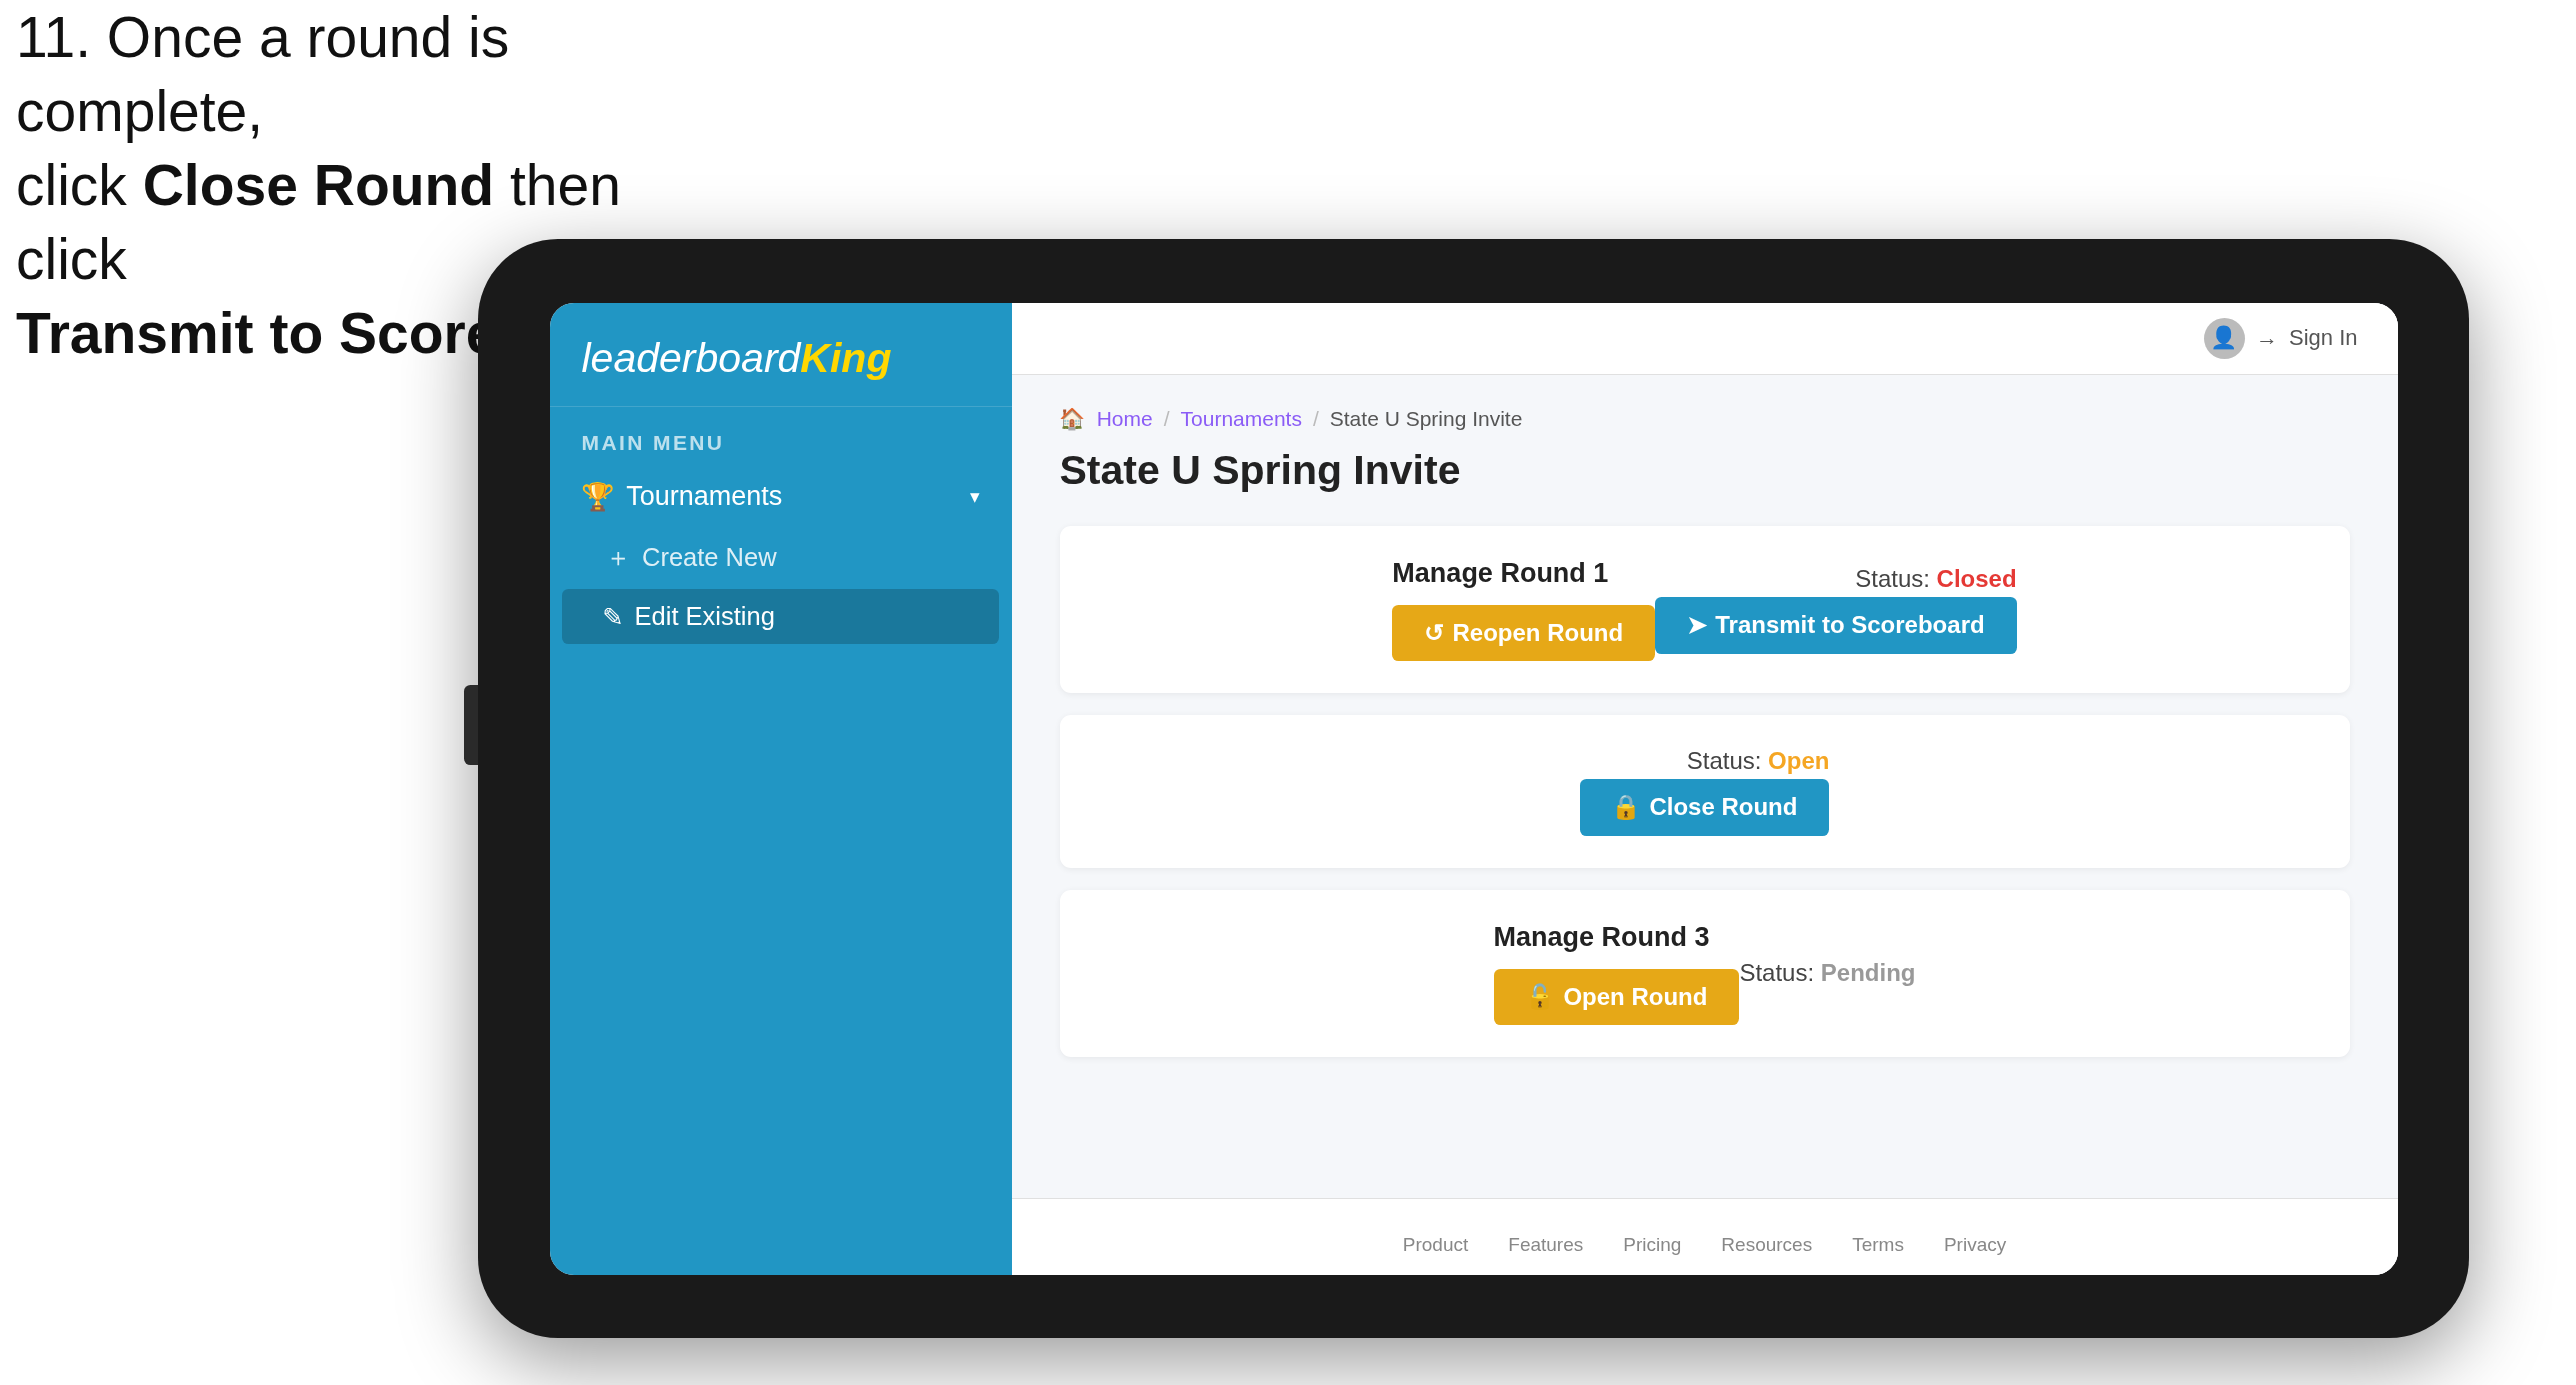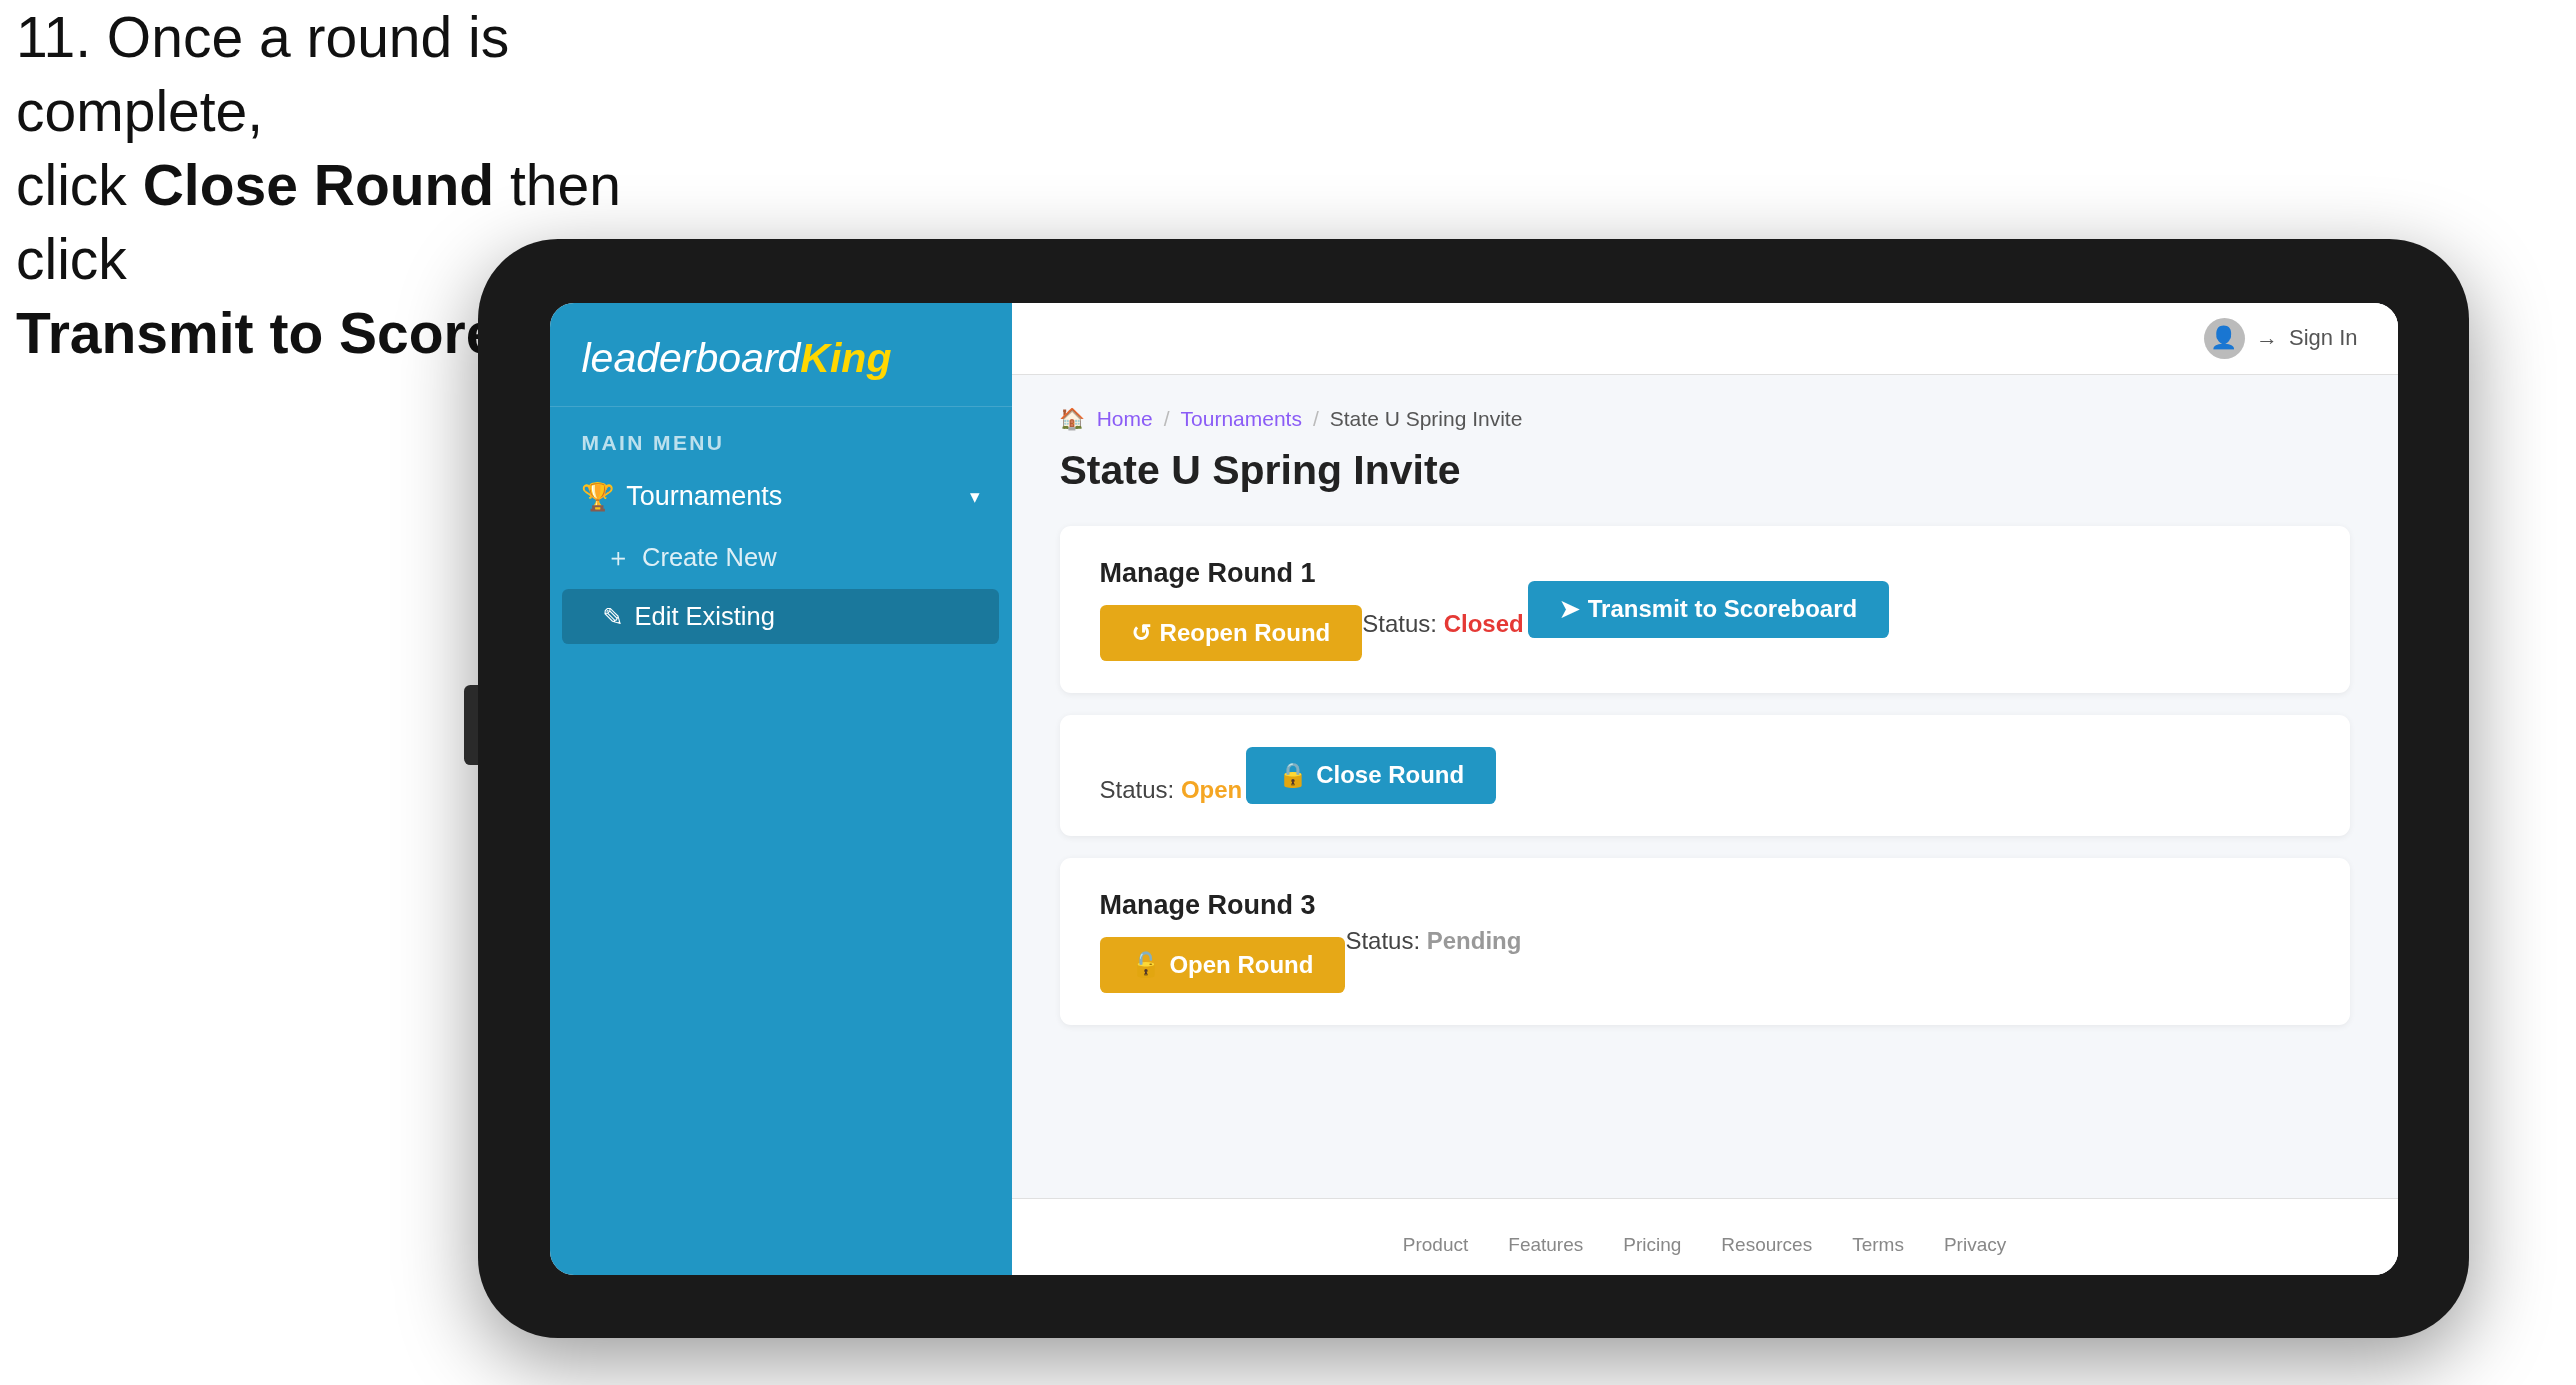--- a/index.html
+++ b/index.html
@@ -214,37 +214,38 @@
 
     
     .round-card {
       background: white;
       border-radius: 11px;
       padding: 32px 40px;
       margin-bottom: 22px;
       box-shadow: 0 1.6px 6.4px rgba(0,0,0,0.06);
       display: flex;
       align-items: center;
-      justify-content: flex-start;
+      justify-content: center;
     }
 
     .round-left {
       display: flex;
       flex-direction: column;
       gap: 16px;
     }
 
     .round-title {
       font-size: 27px;
       font-weight: 600;
       color: #222;
     }
 
     .round-right {
       display: flex;
+      flex-direction: column;
       align-items: flex-end;
       gap: 4px;
     }
 
     .status-text {
       font-size: 24px;
       font-weight: 500;
       color: #444;
     }
     .status-text .status-closed { color: #e53935; font-weight: 700; }

